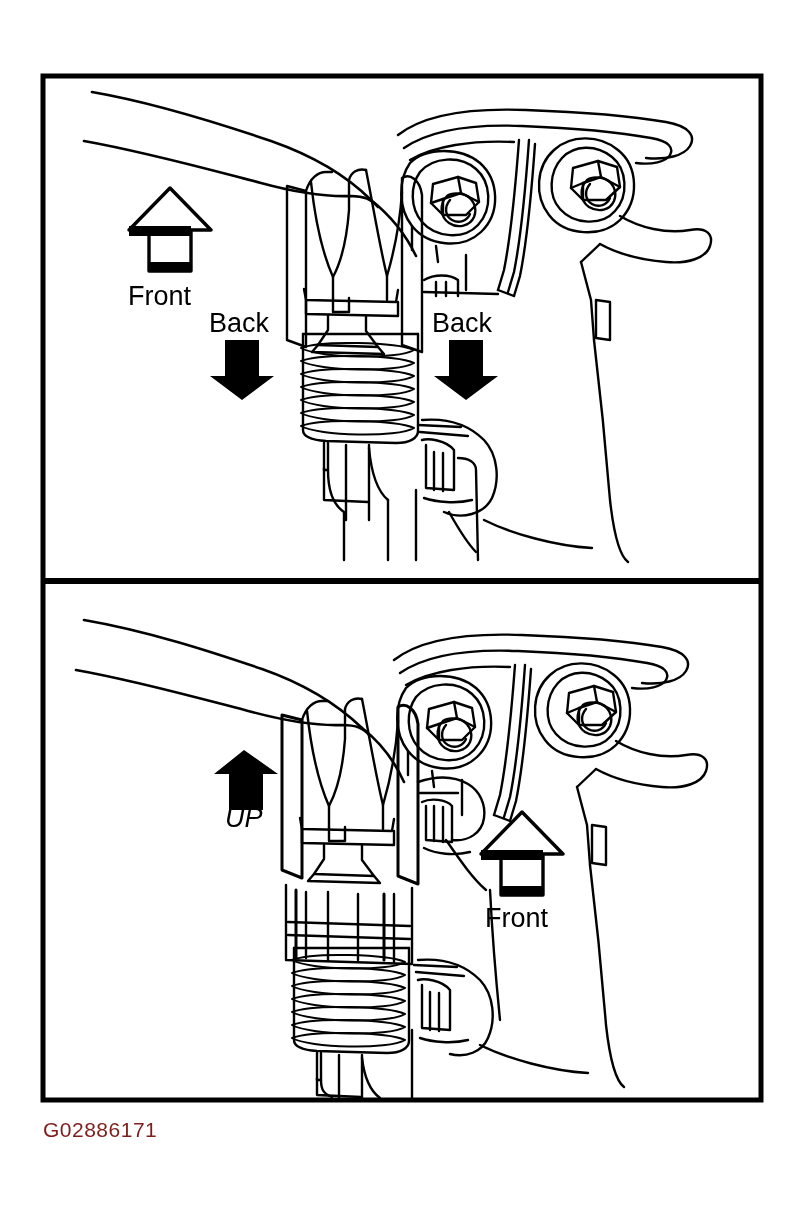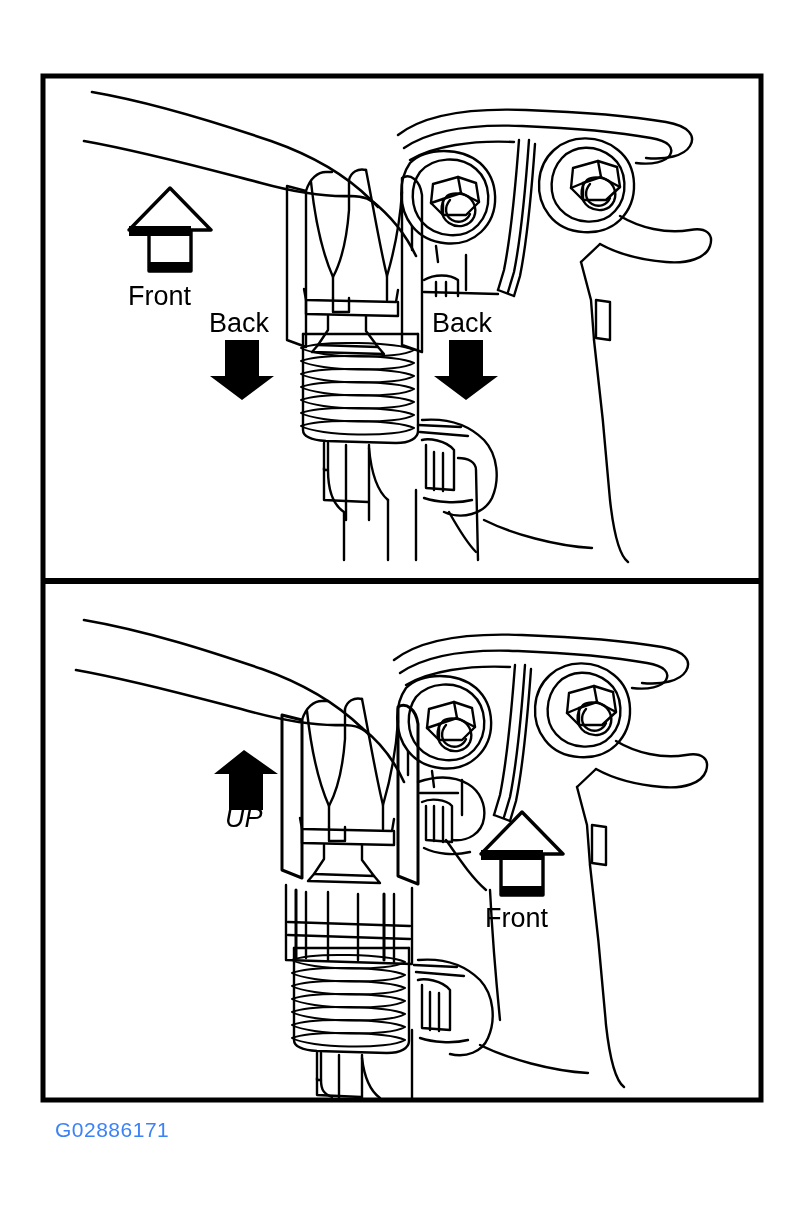--- a/index.html
+++ b/index.html
@@ -26,23 +26,22 @@
     width: 794px;
     height: 1222px;
   }
   .caption {
     position: absolute;
     left: 37px;
     top: 1118px;
     font-family: "Liberation Sans", sans-serif;
     font-size: 21px;
     letter-spacing: 0.5px;
-    color: #3b82f6;
+    color: #7f1d1d;
     white-space: nowrap;
-    margin-left: 12px;
   }
   .lbl {
     position: absolute;
     font-family: "Liberation Sans", sans-serif;
     color: #000000;
     white-space: nowrap;
     font-size: 27px;
   }
   .lbl-front-top   { left: 122px; top: 281px; }
   .lbl-back-left   { left: 203px; top: 308px; }

